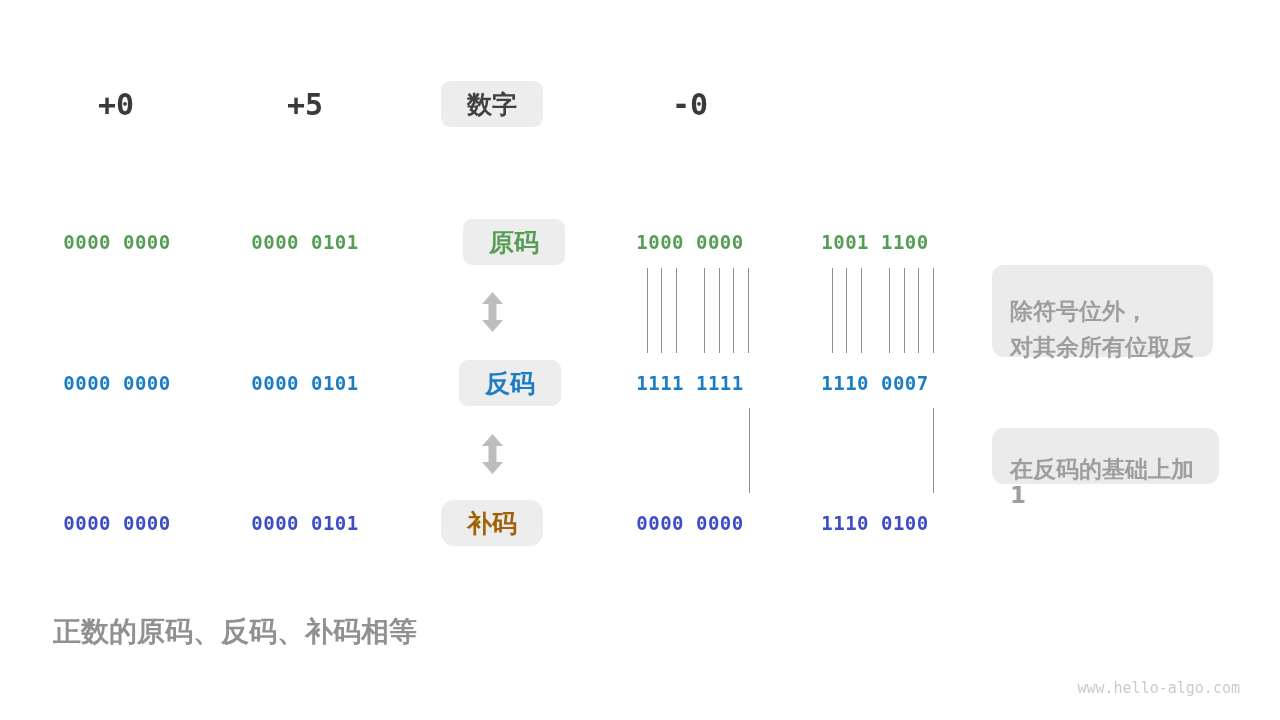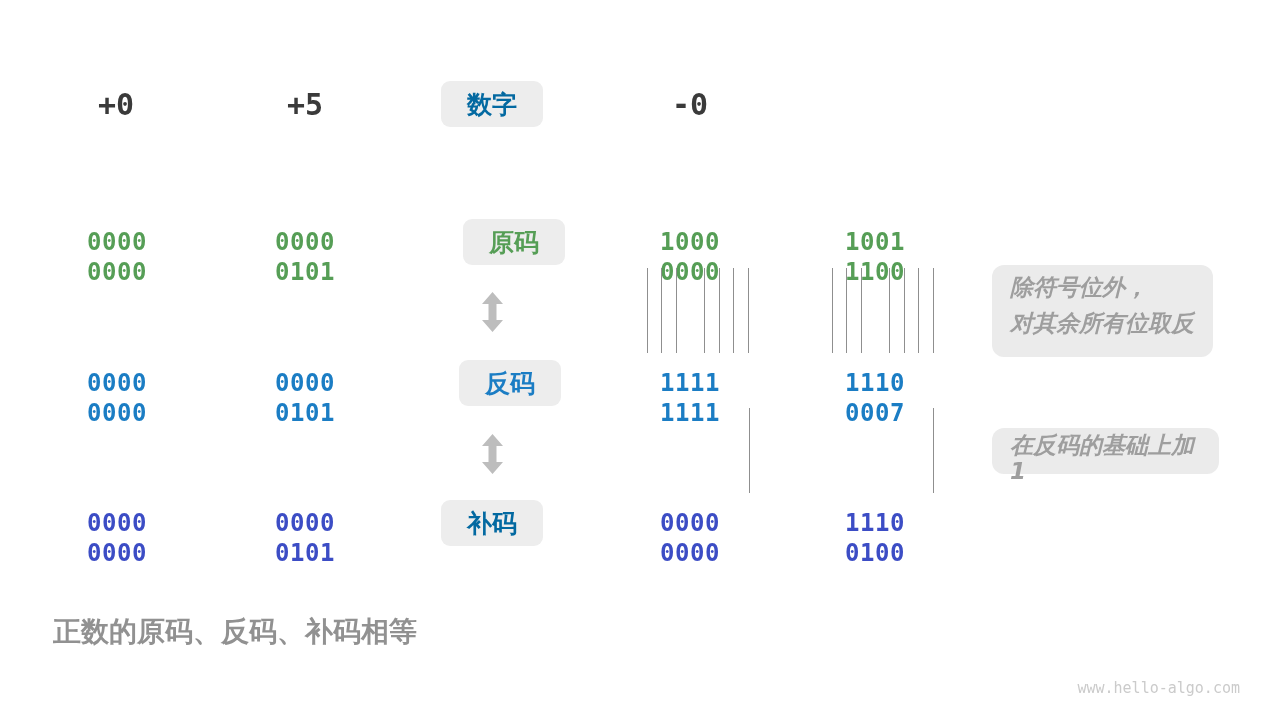--- a/index.html
+++ b/index.html
@@ -1,33 +1,33 @@
 <!DOCTYPE html>
 <html><head>
 <meta charset="utf-8">
 <style>
   html,body{margin:0;padding:0;background:#ffffff;}
   .canvas{position:relative;width:1280px;height:720px;background:#ffffff;overflow:hidden;
           font-family:"DejaVu Sans",sans-serif;}
   .abs{position:absolute;}
   .num-header{font-family:"DejaVu Sans Mono",monospace;font-weight:bold;font-size:30px;
               color:#3a3a3a;width:132px;text-align:center;height:32px;line-height:32px;}
-  .bin{font-family:"DejaVu Sans Mono",monospace;font-weight:bold;font-size:24px;
+  .bin{font-family:"DejaVu Sans Mono",monospace;font-weight:bold;font-size:19px;
        width:132px;text-align:center;height:30px;line-height:30px;letter-spacing:0.5px;}
   .green{color:#569e56;}
   .blue{color:#1b7dc4;}
   .indigo{color:#3c4dc5;}
   .tag{background:#ededed;border-radius:9px;width:102px;height:46px;
        display:flex;align-items:center;justify-content:center;
-       font-weight:bold;font-size:25px;color:#0369a1;}
+       font-weight:bold;font-size:25px;color:#404040;}
   .tag.green{color:#569e56;}
   .tag.blue{color:#1b7dc4;}
-  .tag.indigo{color:#0369a1;}
+  .tag.indigo{color:#a16207;border-radius:13px;}
   .note-box{background:#ebebeb;border-radius:12px;color:#9e9e9e;font-weight:bold;
-            font-size:23px;line-height:36px;padding:4px 18px;box-sizing:border-box;font-style:italic;}
+            font-size:23px;line-height:36px;padding:28px 18px;box-sizing:border-box;}
   .caption{color:#919191;font-weight:bold;font-size:28px;height:30px;line-height:30px;}
   .watermark{font-family:"DejaVu Sans Mono",monospace;font-size:15px;color:#cbcbcb;
              width:250px;text-align:right;}
   .tick{position:absolute;width:1px;background:#8f8f8f;}
   .arrow-svg{display:block;}
 </style>
 </head>
 <body>
 
 <div class="canvas">

